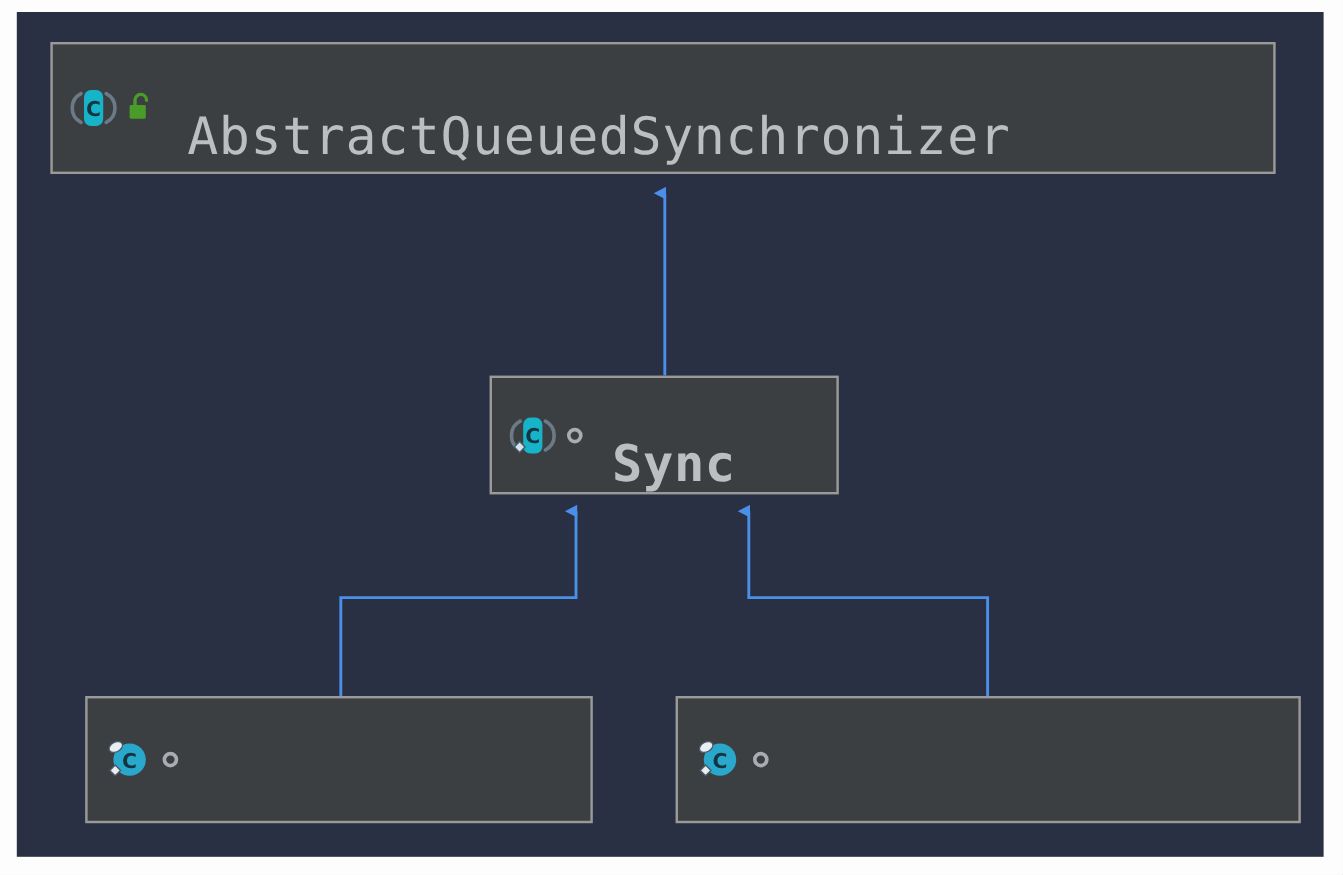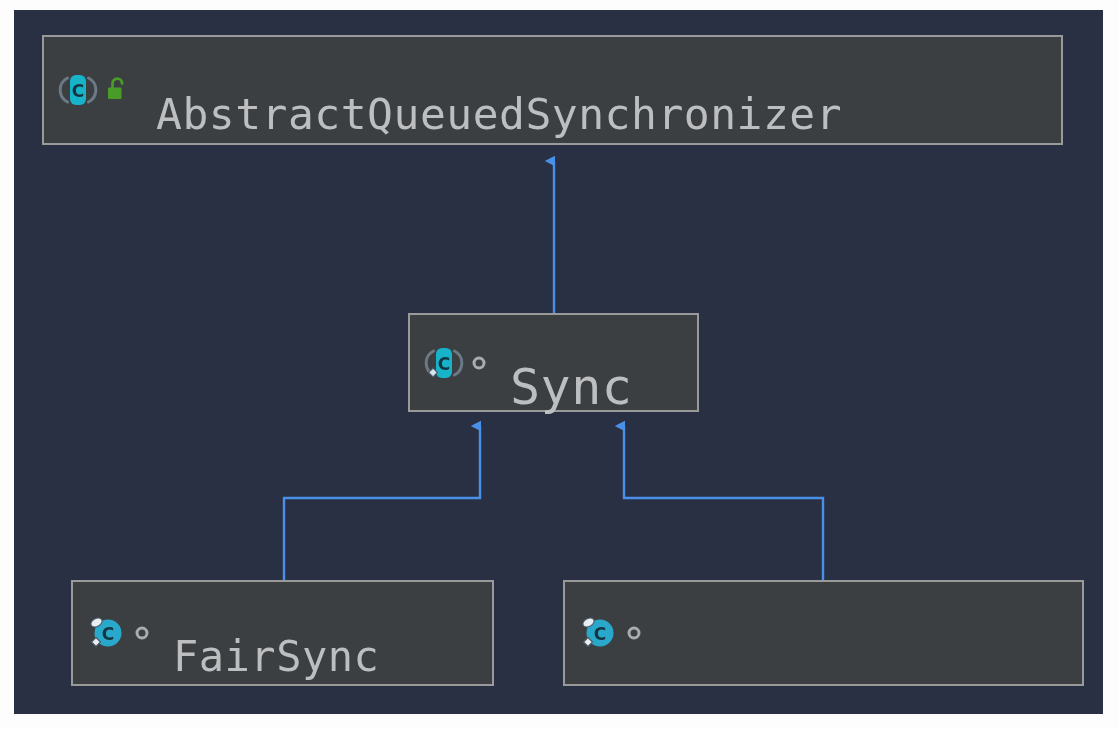--- a/index.html
+++ b/index.html
@@ -55,21 +55,21 @@
   .node-label {
     color: #bcbec0;
     font-family: "DejaVu Sans Mono", monospace;
     font-size: 43px;
     font-weight: 400;
     letter-spacing: 0.5px;
     white-space: nowrap;
     line-height: 1;
     margin-top: 48px;
   }
-  .node-sync .node-label { font-size: 50px; }
+  .node-sync .node-label { font-size: 42px; font-weight: bold; }
   .node-fair .node-label,
   .node-nonfair .node-label { font-size: 42px; }
 
   
   .icon-group {
     display: flex;
     align-items: center;
     flex: 0 0 auto;
   }
   .icon {
@@ -164,21 +164,20 @@
           </svg>
         </span>
         <span class="gap-icons"></span>
         <span class="icon">
           <svg width="18" height="18" viewBox="0 0 18 18">
             <circle cx="9" cy="9" r="5" fill="none" stroke="#a9acb0" stroke-width="3"></circle>
           </svg>
         </span>
         <span class="gap-label"></span>
       </span>
-      <span class="node-label">FairSync</span>
     </div>
 
     <div class="node node-nonfair">
       <span class="icon-group">
         <span class="icon">
           <svg width="40" height="40" viewBox="0 0 40 40">
             <circle cx="21" cy="20" r="13.5" fill="#29a8cc"></circle>
             <text x="21" y="27" text-anchor="middle" fill="#14343f" font-family="DejaVu Sans, sans-serif" font-size="17" font-weight="600">C</text>
             <ellipse cx="9.5" cy="9.5" rx="6" ry="4" fill="#e8eef3" stroke="#4c5a66" stroke-width="1.1" transform="rotate(-28 9.5 9.5)"></ellipse>
             <polygon points="9,24.5 13.5,29 9,33.5 4.5,29" fill="#e8eef3" stroke="#4c5a66" stroke-width="1.2"></polygon>

